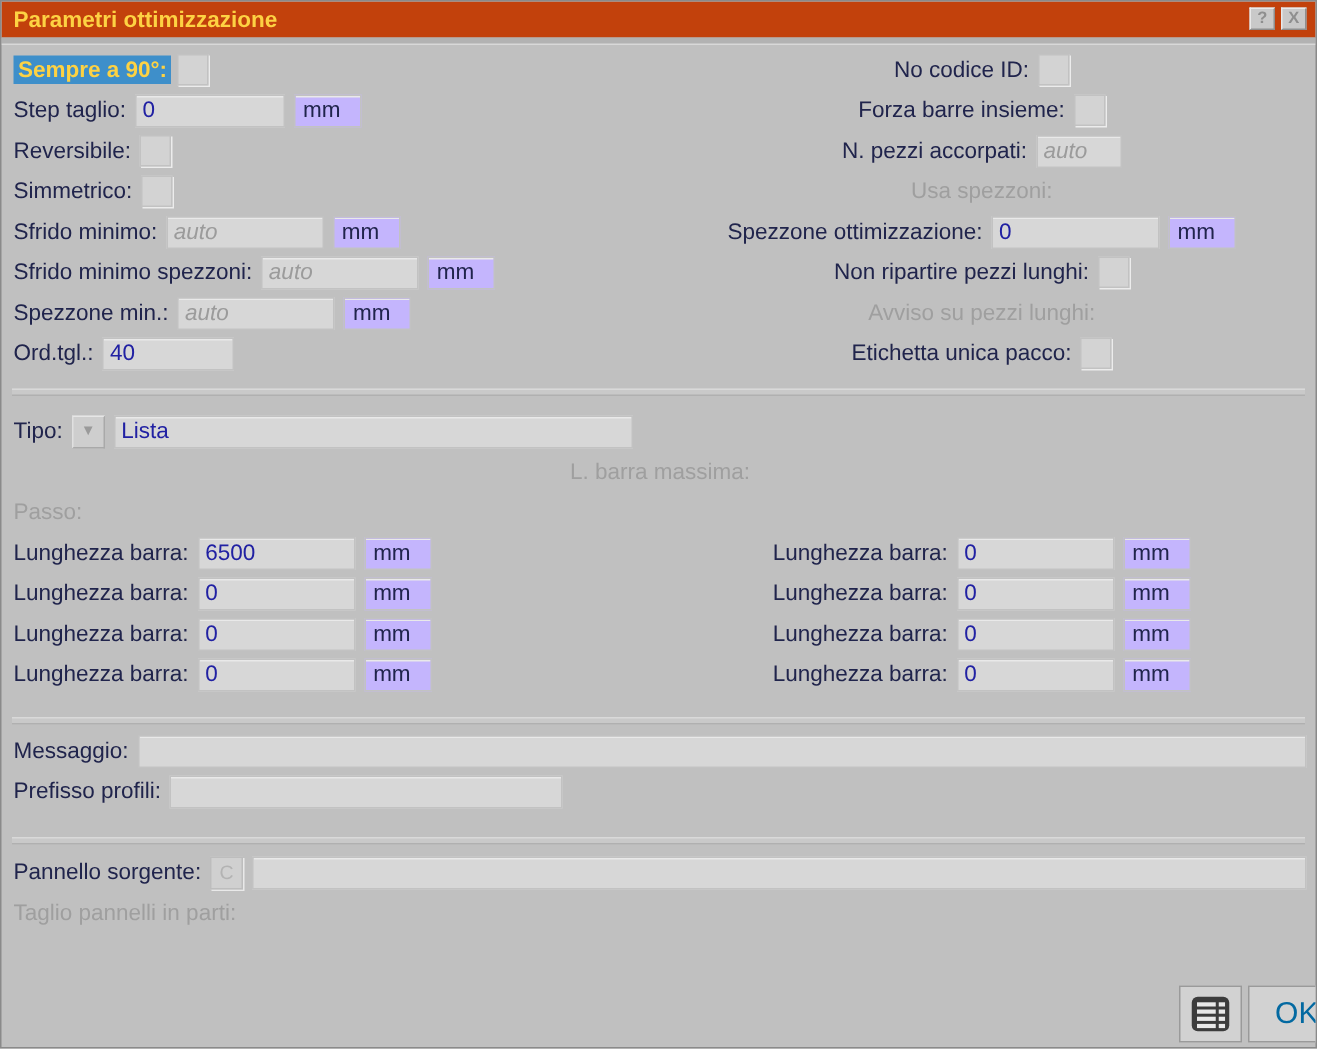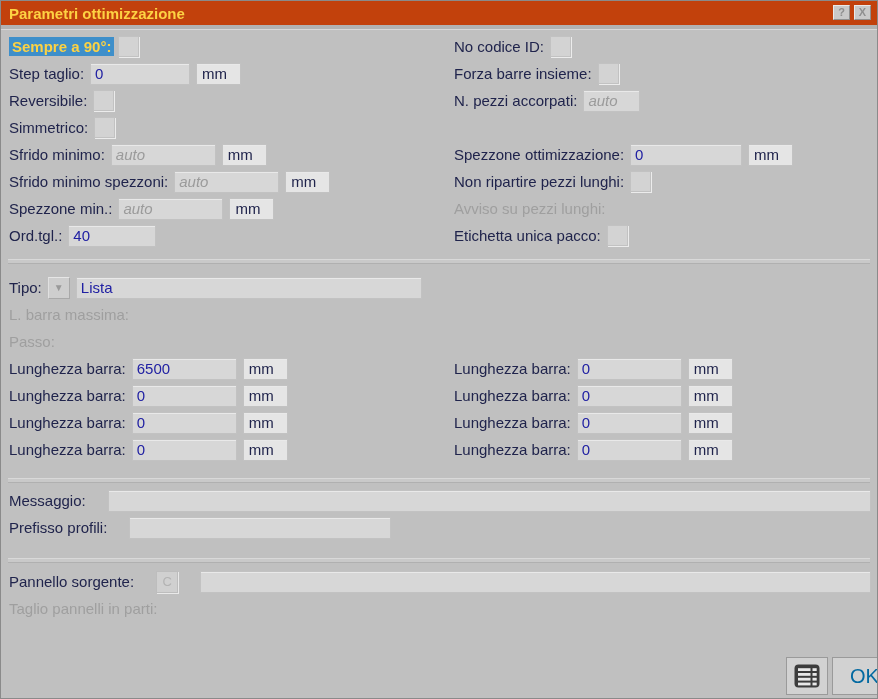--- a/index.html
+++ b/index.html
@@ -43,42 +43,42 @@
     border-bottom: 1px solid #d8d8d8;
   }
   
   .label { color: #20244c; white-space: nowrap; }
   .label.hl {
     background: #3e8fca; color: #fdd243; font-weight: bold;
     padding: 1px 3px;
   }
   .label.disabled { color: #9f9f9f; }
   .row {
-    height: 27px; display: flex; align-items: center; gap: 16px;
+    height: 27px; display: flex; align-items: center;
   }
   .cell-l { width: 429px; display: flex; align-items: center; flex: none; }
-  .cell-r { flex: 1; display: flex; align-items: center; }
+  .cell-r { flex: 1; display: flex; align-items: center; justify-content: center; }
   .chk {
     width: 21px; height: 21px; margin-left: 6px;
     background: #d3d3d3;
     border: 1px solid #c2c2c2;
     box-shadow: 1px 1px 0 #ececec;
   }
   input.fld {
     height: 22px; margin-left: 6px;
     background: #d7d7d7;
     border: 1px solid #c2c2c2;
     box-shadow: inset 0 1px 0 #e9e9e9;
     color: #2121a3; font-family: inherit; font-size: 15px;
     padding: 0 4px; outline: none;
   }
   input.fld::placeholder { color: #9b9b9b; font-style: italic; opacity: 1; }
   .unit {
     height: 22px; width: 45px; margin-left: 6px; flex: none;
-    background: #e5e5e5;
+    background: #c4b5fd;
     border: 1px solid #c2c2c2;
     box-shadow: inset 0 1px 0 #e9e9e9;
     color: #20244c; padding-left: 5px;
     display: flex; align-items: center;
   }
   .w100 { width: 100px; } .w105 { width: 105px; } .w88 { width: 88px; }
   .w57  { width: 57px; }  .w112 { width: 112px; } .w262 { width: 262px; }
   .w346 { width: 346px; } .grow { flex: 1; margin-right: 0; }
   .drop-btn {
     width: 22px; height: 22px; margin-left: 6px; flex: none;
@@ -163,20 +163,23 @@
       </div>
       <div class="cell-r">
         <span class="label">N. pezzi accorpati:</span>
         <input class="fld w57" placeholder="auto" style="">
       </div>
     </div>
     <div class="row">
       <div class="cell-l">
         <span class="label">Simmetrico:</span>
         <div class="chk"></div>
+      </div>
+      <div class="cell-r">
+        <span class="label disabled">Usa spezzoni:</span>
       </div>
     </div>
     <div class="row">
       <div class="cell-l">
         <span class="label">Sfrido minimo:</span>
         <input class="fld w105" placeholder="auto" style="">
         <span class="unit">mm</span>
       </div>
       <div class="cell-r">
         <span class="label">Spezzone ottimizzazione:</span>

